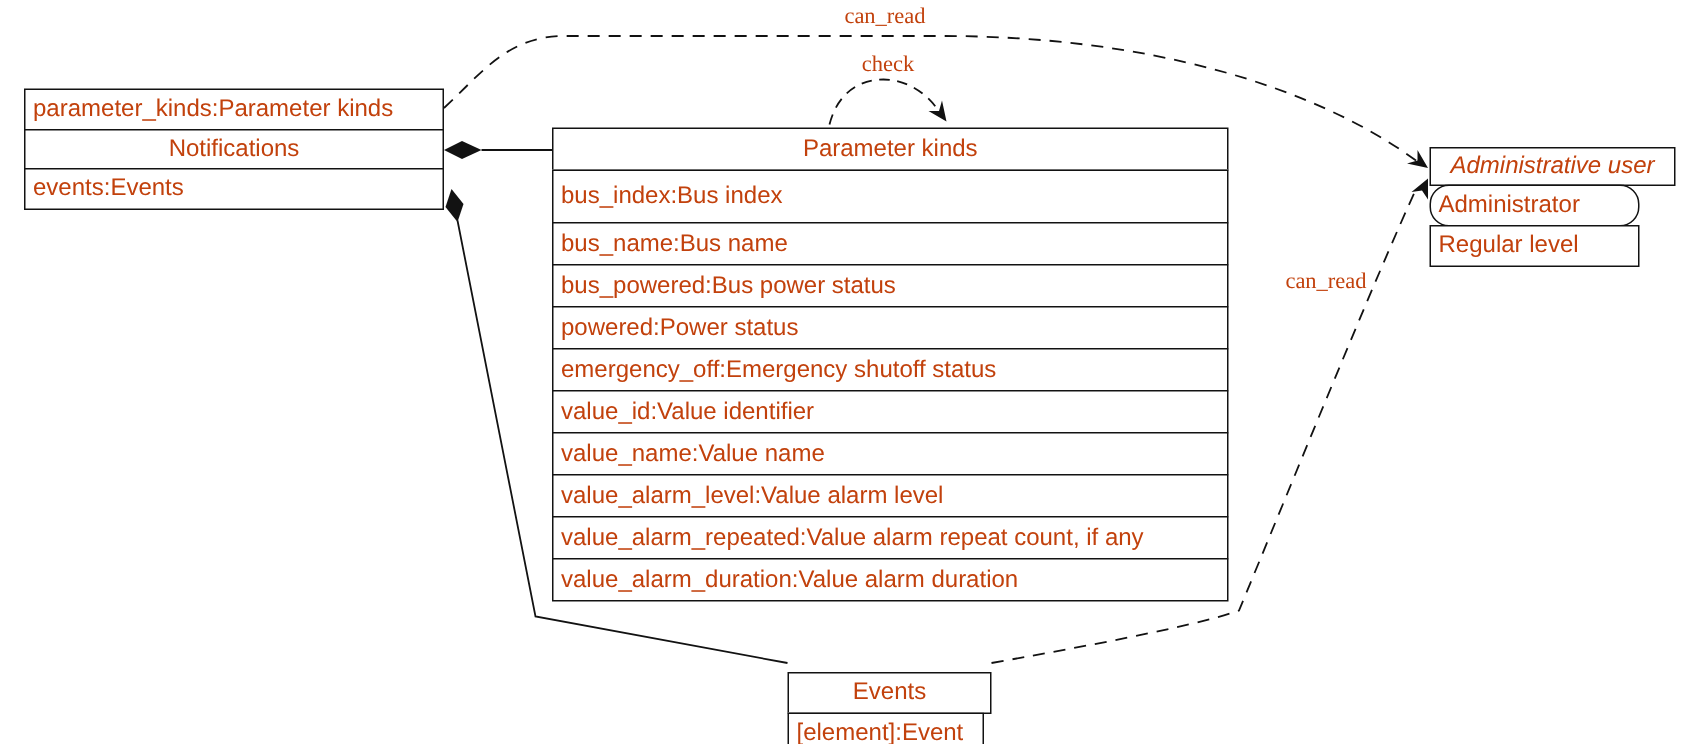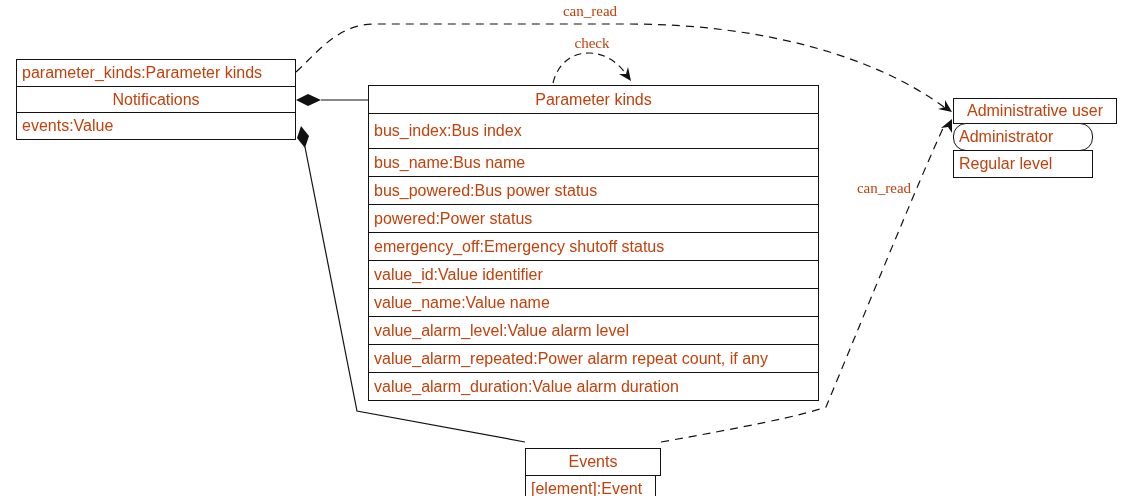--- a/index.html
+++ b/index.html
@@ -63,39 +63,39 @@
     </g>
   </svg>
 
   <span class="edge-label" style="left:590px;top:4px;">can_read</span>
   <span class="edge-label" style="left:592px;top:36px;">check</span>
   <span class="edge-label" style="left:884px;top:181px;">can_read</span>
 
   <div class="node" style="left:16px;top:59px;">
     <div class="cell" style="width:280px;height:28px;">parameter_kinds:Parameter kinds</div>
     <div class="cell title" style="width:280px;height:27px;">Notifications</div>
-    <div class="cell" style="width:280px;height:28px;">events:Value</div>
+    <div class="cell" style="width:280px;height:28px;">events:Events</div>
   </div>
 
   <div class="node" style="left:368px;top:85px;">
     <div class="cell title" style="width:451px;height:29px;">Parameter kinds</div>
     <div class="cell" style="width:451px;height:36px;">bus_index:Bus index</div>
     <div class="cell" style="width:451px;height:29px;">bus_name:Bus name</div>
     <div class="cell" style="width:451px;height:29px;">bus_powered:Bus power status</div>
     <div class="cell" style="width:451px;height:29px;">powered:Power status</div>
     <div class="cell" style="width:451px;height:29px;">emergency_off:Emergency shutoff status</div>
     <div class="cell" style="width:451px;height:29px;">value_id:Value identifier</div>
     <div class="cell" style="width:451px;height:29px;">value_name:Value name</div>
     <div class="cell" style="width:451px;height:29px;">value_alarm_level:Value alarm level</div>
-    <div class="cell" style="width:451px;height:29px;">value_alarm_repeated:Power alarm repeat count, if any</div>
+    <div class="cell" style="width:451px;height:29px;">value_alarm_repeated:Value alarm repeat count, if any</div>
     <div class="cell" style="width:451px;height:29px;">value_alarm_duration:Value alarm duration</div>
   </div>
 
   <div class="node" style="left:953px;top:98px;">
-    <div class="cell title" style="width:164px;height:26px;">Administrative user</div>
+    <div class="cell title" style="width:164px;height:26px;font-style:italic;">Administrative user</div>
     <div class="cell" style="width:140px;height:28px;border-radius:13px;">Administrator</div>
     <div class="cell" style="width:140px;height:28px;">Regular level</div>
   </div>
 
   <div class="node" style="left:525px;top:448px;">
     <div class="cell title" style="width:136px;height:28px;">Events</div>
     <div class="cell" style="width:131px;height:28px;">[element]:Event</div>
   </div>
 
 </div>

